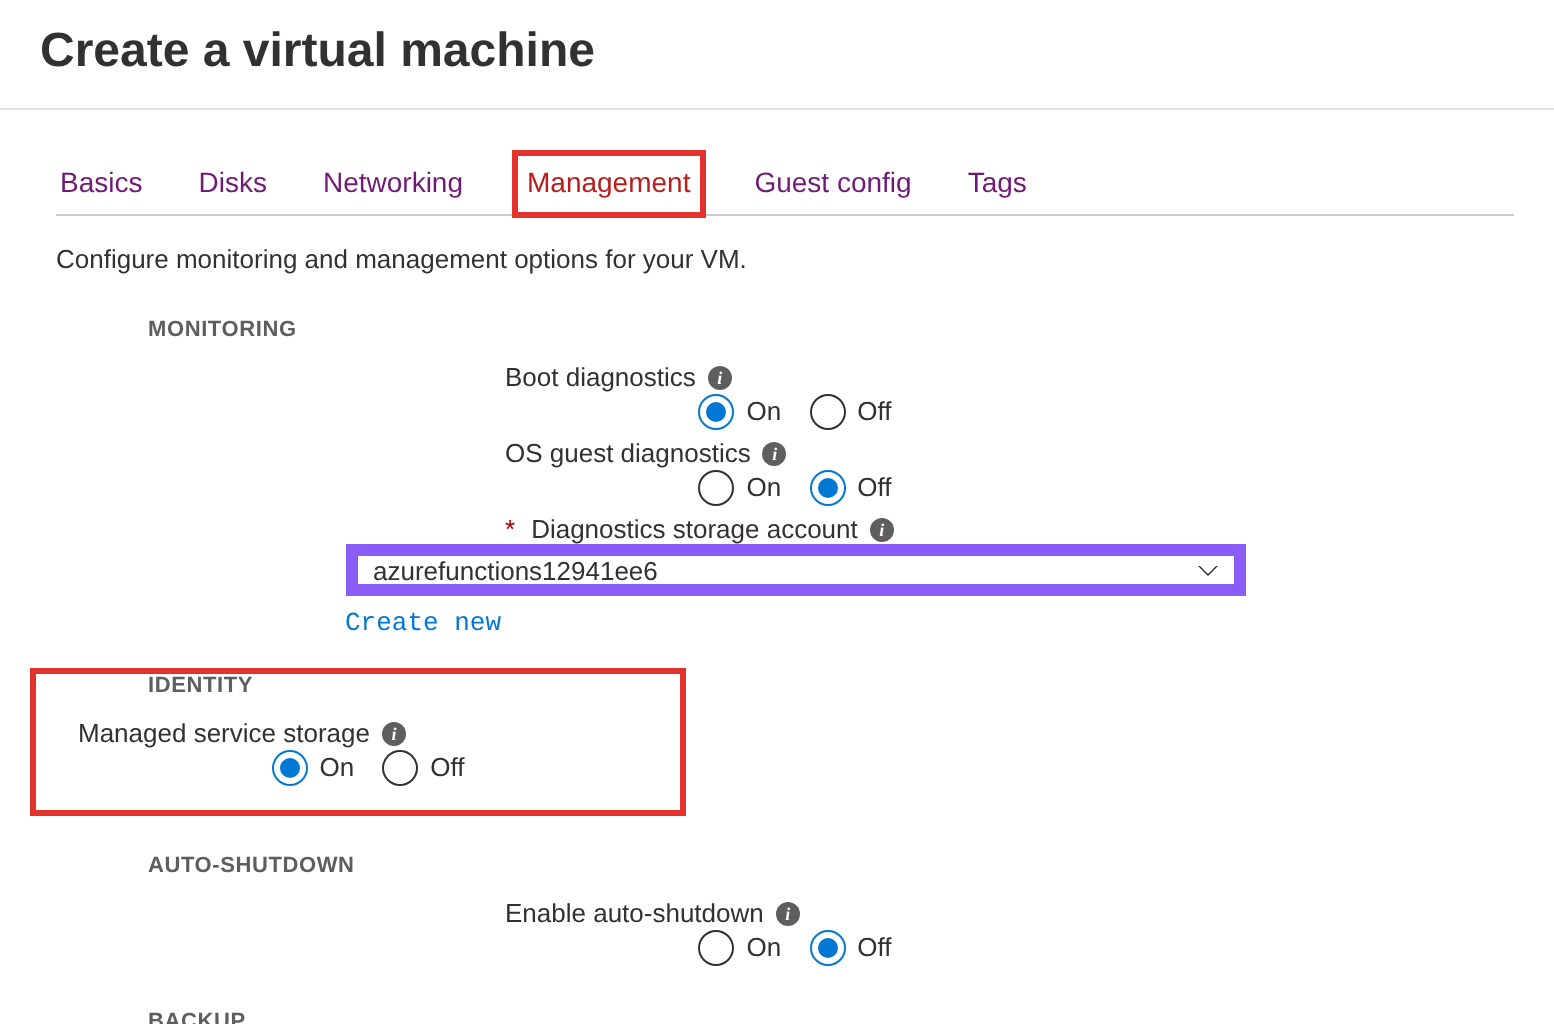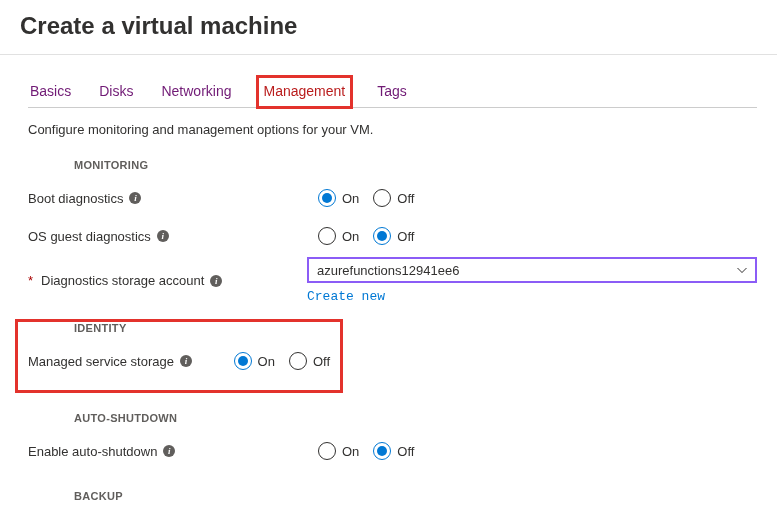--- a/index.html
+++ b/index.html
@@ -47,20 +47,21 @@
     font-weight: 600;
     margin-top: 22px;
     margin-bottom: 10px;
     margin-left: 46px;
   }
   .row {
     display: flex;
     align-items: center;
     min-height: 34px;
     margin-bottom: 4px;
+    flex-direction: column;
   }
   .label-col {
     width: 280px;
     display: flex;
     align-items: center;
     gap: 6px;
     color: #323130;
   }
   .control-col { flex: 1; display: flex; align-items: center; gap: 14px; padding-left: 10px; }
   .required { color: #a80000; margin-right: 2px; }
@@ -97,21 +98,21 @@
   .radio.selected .radio-circle { border-color: #0078d4; }
   .radio.selected .radio-circle::after {
     content: "";
     width: 10px; height: 10px;
     background: #0078d4;
     border-radius: 50%;
   }
   .select {
     width: 450px;
     height: 26px;
-    border: 2px solid #8b5cf6;
+    border: 6px solid #8b5cf6;
     display: flex;
     align-items: center;
     padding: 0 8px;
     justify-content: space-between;
     cursor: pointer;
     background: #fff;
   }
   .chevron {
     width: 0; height: 0;
     border-left: 5px solid transparent;
@@ -147,20 +148,21 @@
 
 <div class="page-title">Create a virtual machine</div>
 
 <div class="content">
 
   <div class="tabs">
     <div class="tab">Basics</div>
     <div class="tab">Disks</div>
     <div class="tab">Networking</div>
     <div class="tab active-highlight">Management</div>
+    <div class="tab">Guest config</div>
     <div class="tab">Tags</div>
   </div>
 
   <div class="description">Configure monitoring and management options for your VM.</div>
 
   <div class="section-header">MONITORING</div>
 
   <div class="row">
     <div class="label-col">
       <span>Boot diagnostics</span>

